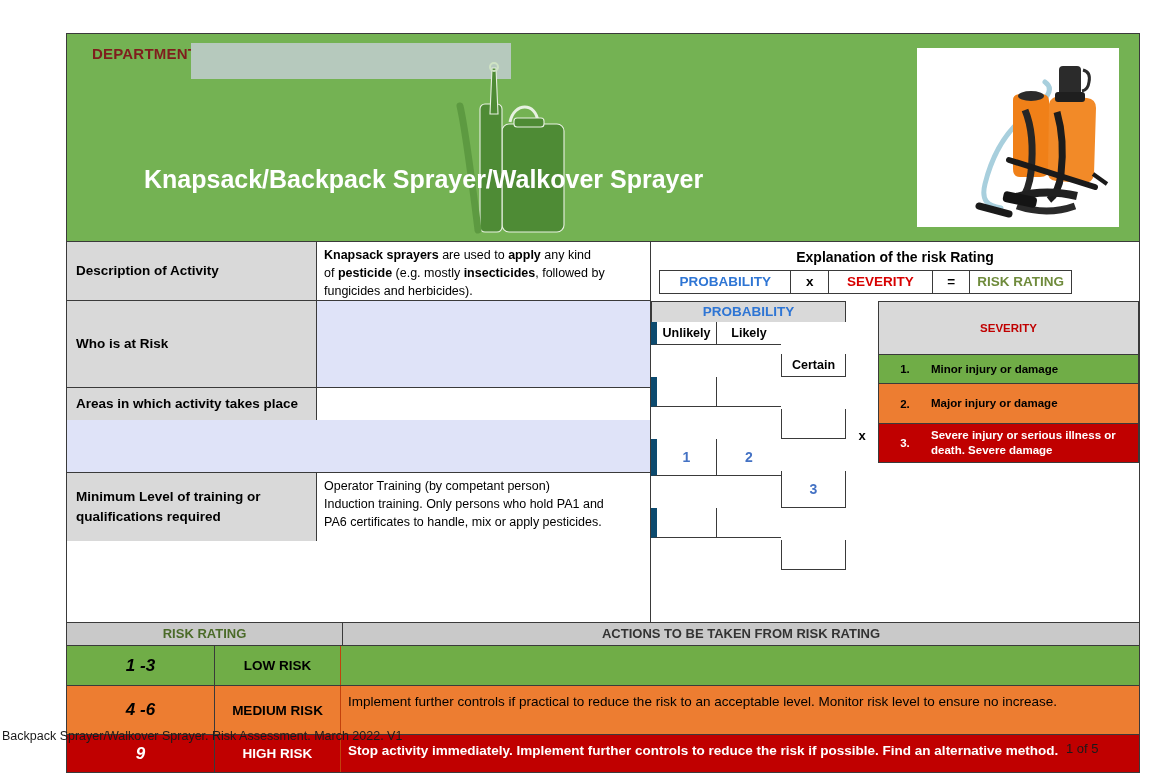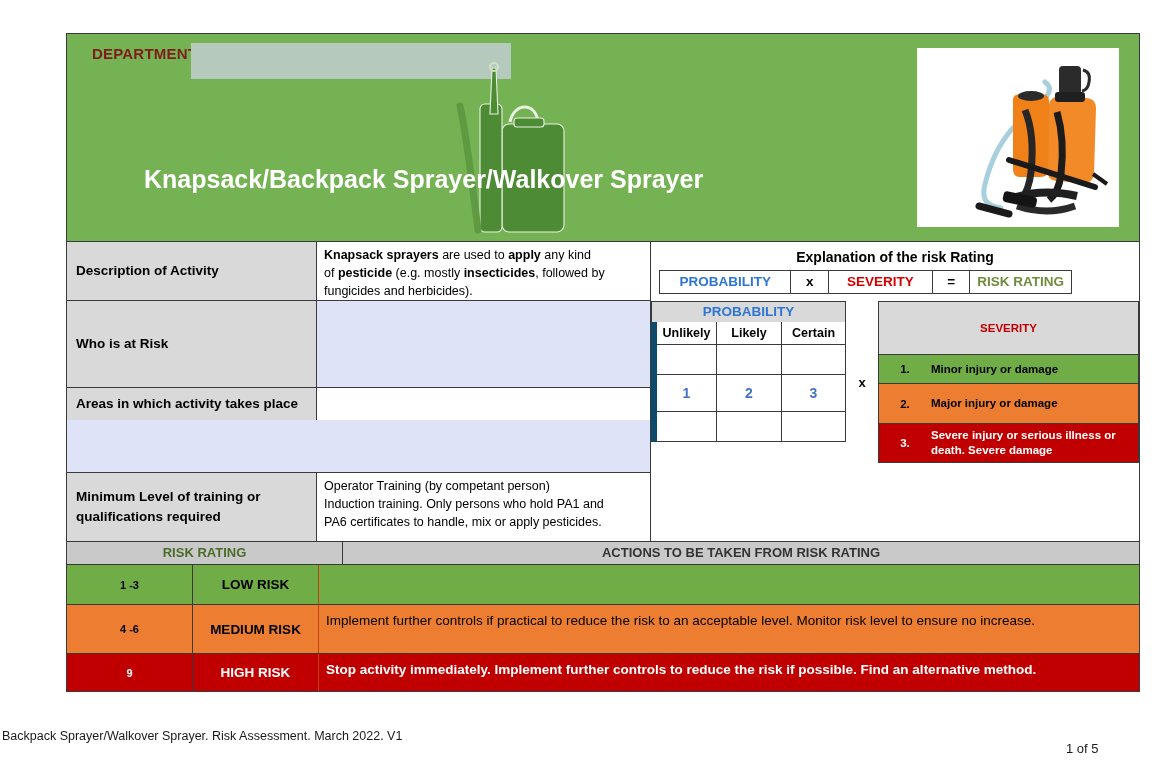--- a/index.html
+++ b/index.html
@@ -166,21 +166,21 @@
     border: 1px solid #3a3a3a;
     border-top: none;
     border-right: none;
     text-align: center;
     font-size: 12.5px;
     font-weight: bold;
     line-height: 1;
     display: flex; align-items: center; justify-content: center;
   }
   .pg-cell:first-child { border-left: 6px solid #0c4a6e; }
-  .pg-cell:last-child  { border-right: 1px solid #3a3a3a; }
+  .pg-cell:last-child  { border-right: 1px solid #3a3a3a; margin-top: 32px; }
   .pg-head-row .pg-cell { height: 23px; background: #ffffff; }
   .pg-blank-row .pg-cell { height: 30px; }
   .pg-num-row .pg-cell { height: 37px; color: #4472c4; font-size: 14px; }
 
   .xcol {
     width: 32px;
     display: flex;
     align-items: center;
     justify-content: center;
     font-size: 13px;
@@ -232,27 +232,27 @@
     flex: 1;
     text-align: center;
     font-size: 13px;
     font-weight: bold;
     color: #333333;
     padding: 3px 0 4px;
   }
   .rr-row { display: flex; border-bottom: 1px solid #3a3a3a; }
   .rr-row:last-child { border-bottom: none; }
   .rr-range {
-    width: 126px;
+    width: 148px;
     box-sizing: border-box;
     border-right: 1px solid #3a3a3a;
     text-align: center;
-    font-size: 11px;
-    font-weight: bold;
-    display: flex; align-items: center; justify-content: center;
+    font-size: 17px;
+    font-weight: bold;
+    display: flex; align-items: center; justify-content: center; font-style: italic;
   }
   .rr-level {
     width: 126px;
     box-sizing: border-box;
     border-right: 1px solid #c2410c;
     text-align: center;
     font-size: 13.5px;
     font-weight: bold;
     display: flex; align-items: center; justify-content: center;
   }

